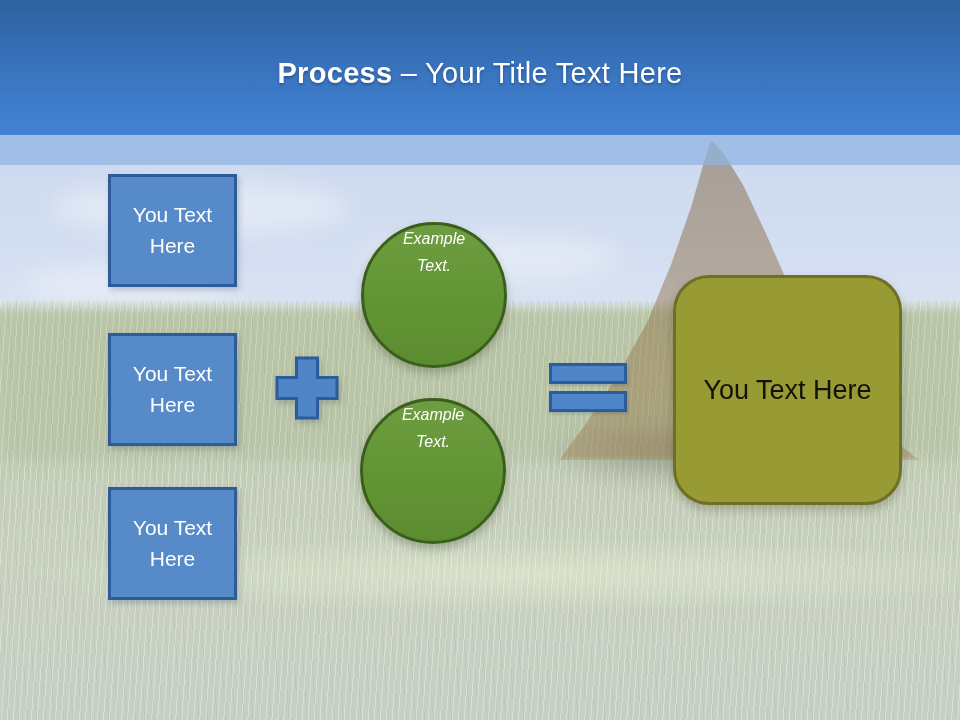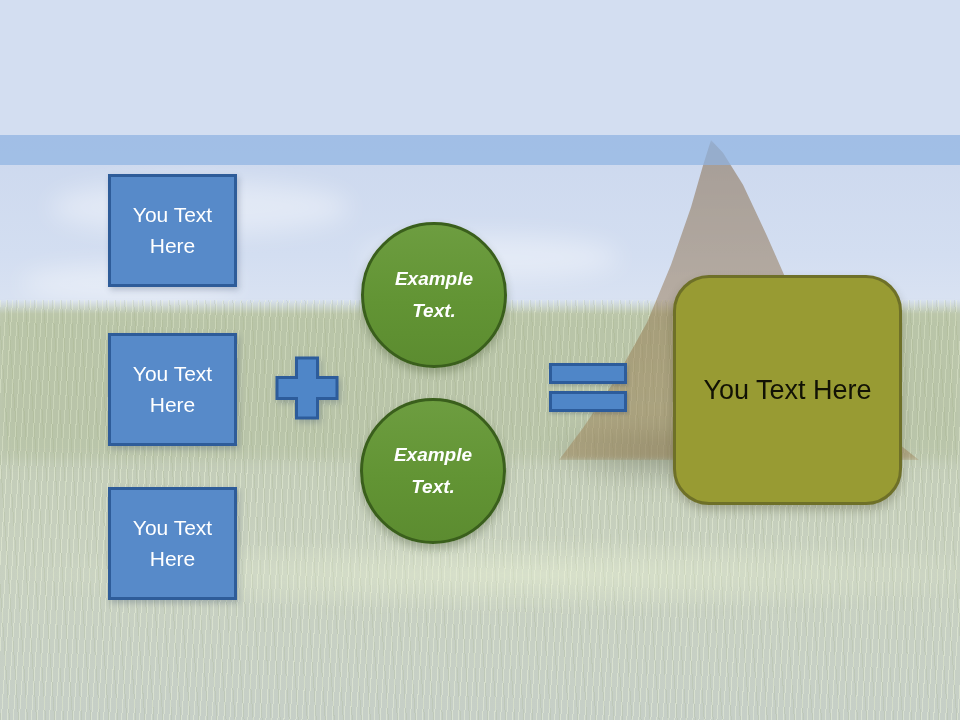--- a/index.html
+++ b/index.html
@@ -73,22 +73,22 @@
   .eqbar{
     position:absolute;left:549px;width:78px;height:21px;box-sizing:border-box;
     background:#4f86c8;border:3px solid #2d5c9b;z-index:10;
     box-shadow:1px 2px 3px rgba(40,60,90,.22);
   }
   .eq1{top:363px;} .eq2{top:391px;}
   .circle{
     position:absolute;width:146px;height:146px;box-sizing:border-box;border-radius:50%;
     background:linear-gradient(180deg,#6d9d40 0%,#629434 55%,#5c8c30 100%);
     border:3px solid #3a5f1c;z-index:10;
-    display:flex;align-items:center;justify-content:center;text-align:center;
-    color:#fff;font-size:19px;font-weight:bold;font-style:italic;line-height:1.7;
+    display:flex;align-items:flex-start;justify-content:center;text-align:center;
+    color:#fff;font-size:16px;font-weight:normal;font-style:italic;line-height:1.7;
     box-shadow:0 5px 9px rgba(50,70,30,.3);
   }
   .circle .lbl{width:95px;}
   .ci1{left:361px;top:222px;} .ci2{left:360px;top:398px;}
   .resultbox{
     position:absolute;left:673px;top:275px;width:229px;height:230px;box-sizing:border-box;
     background:#989b33;border:3px solid #6e7028;border-radius:36px;z-index:10;
     display:flex;align-items:center;justify-content:center;text-align:center;
     color:#121205;font-size:27px;
     box-shadow:0 5px 10px rgba(60,60,30,.28);
@@ -103,20 +103,25 @@
   <div class="cloud c1"></div>
   <div class="cloud c2"></div>
   <div class="cloud c3"></div>
   <div class="grass"></div>
   <div class="grass-stripe"></div>
   <div class="grass-glow"></div>
   <div class="hut-shadow"></div>
   <div class="hut"></div>
   <div class="band"></div>
 
+  <div class="titlebar">
+    <div class="title">
+      <span class="b">Process</span><span> – Your Title Text Here</span>
+    </div>
+  </div>
 
   <div class="bluebox bb1">
     <span>You Text Here</span>
   </div>
   <div class="bluebox bb2">
     <span>You Text Here</span>
   </div>
   <div class="bluebox bb3">
     <span>You Text Here</span>
   </div>

